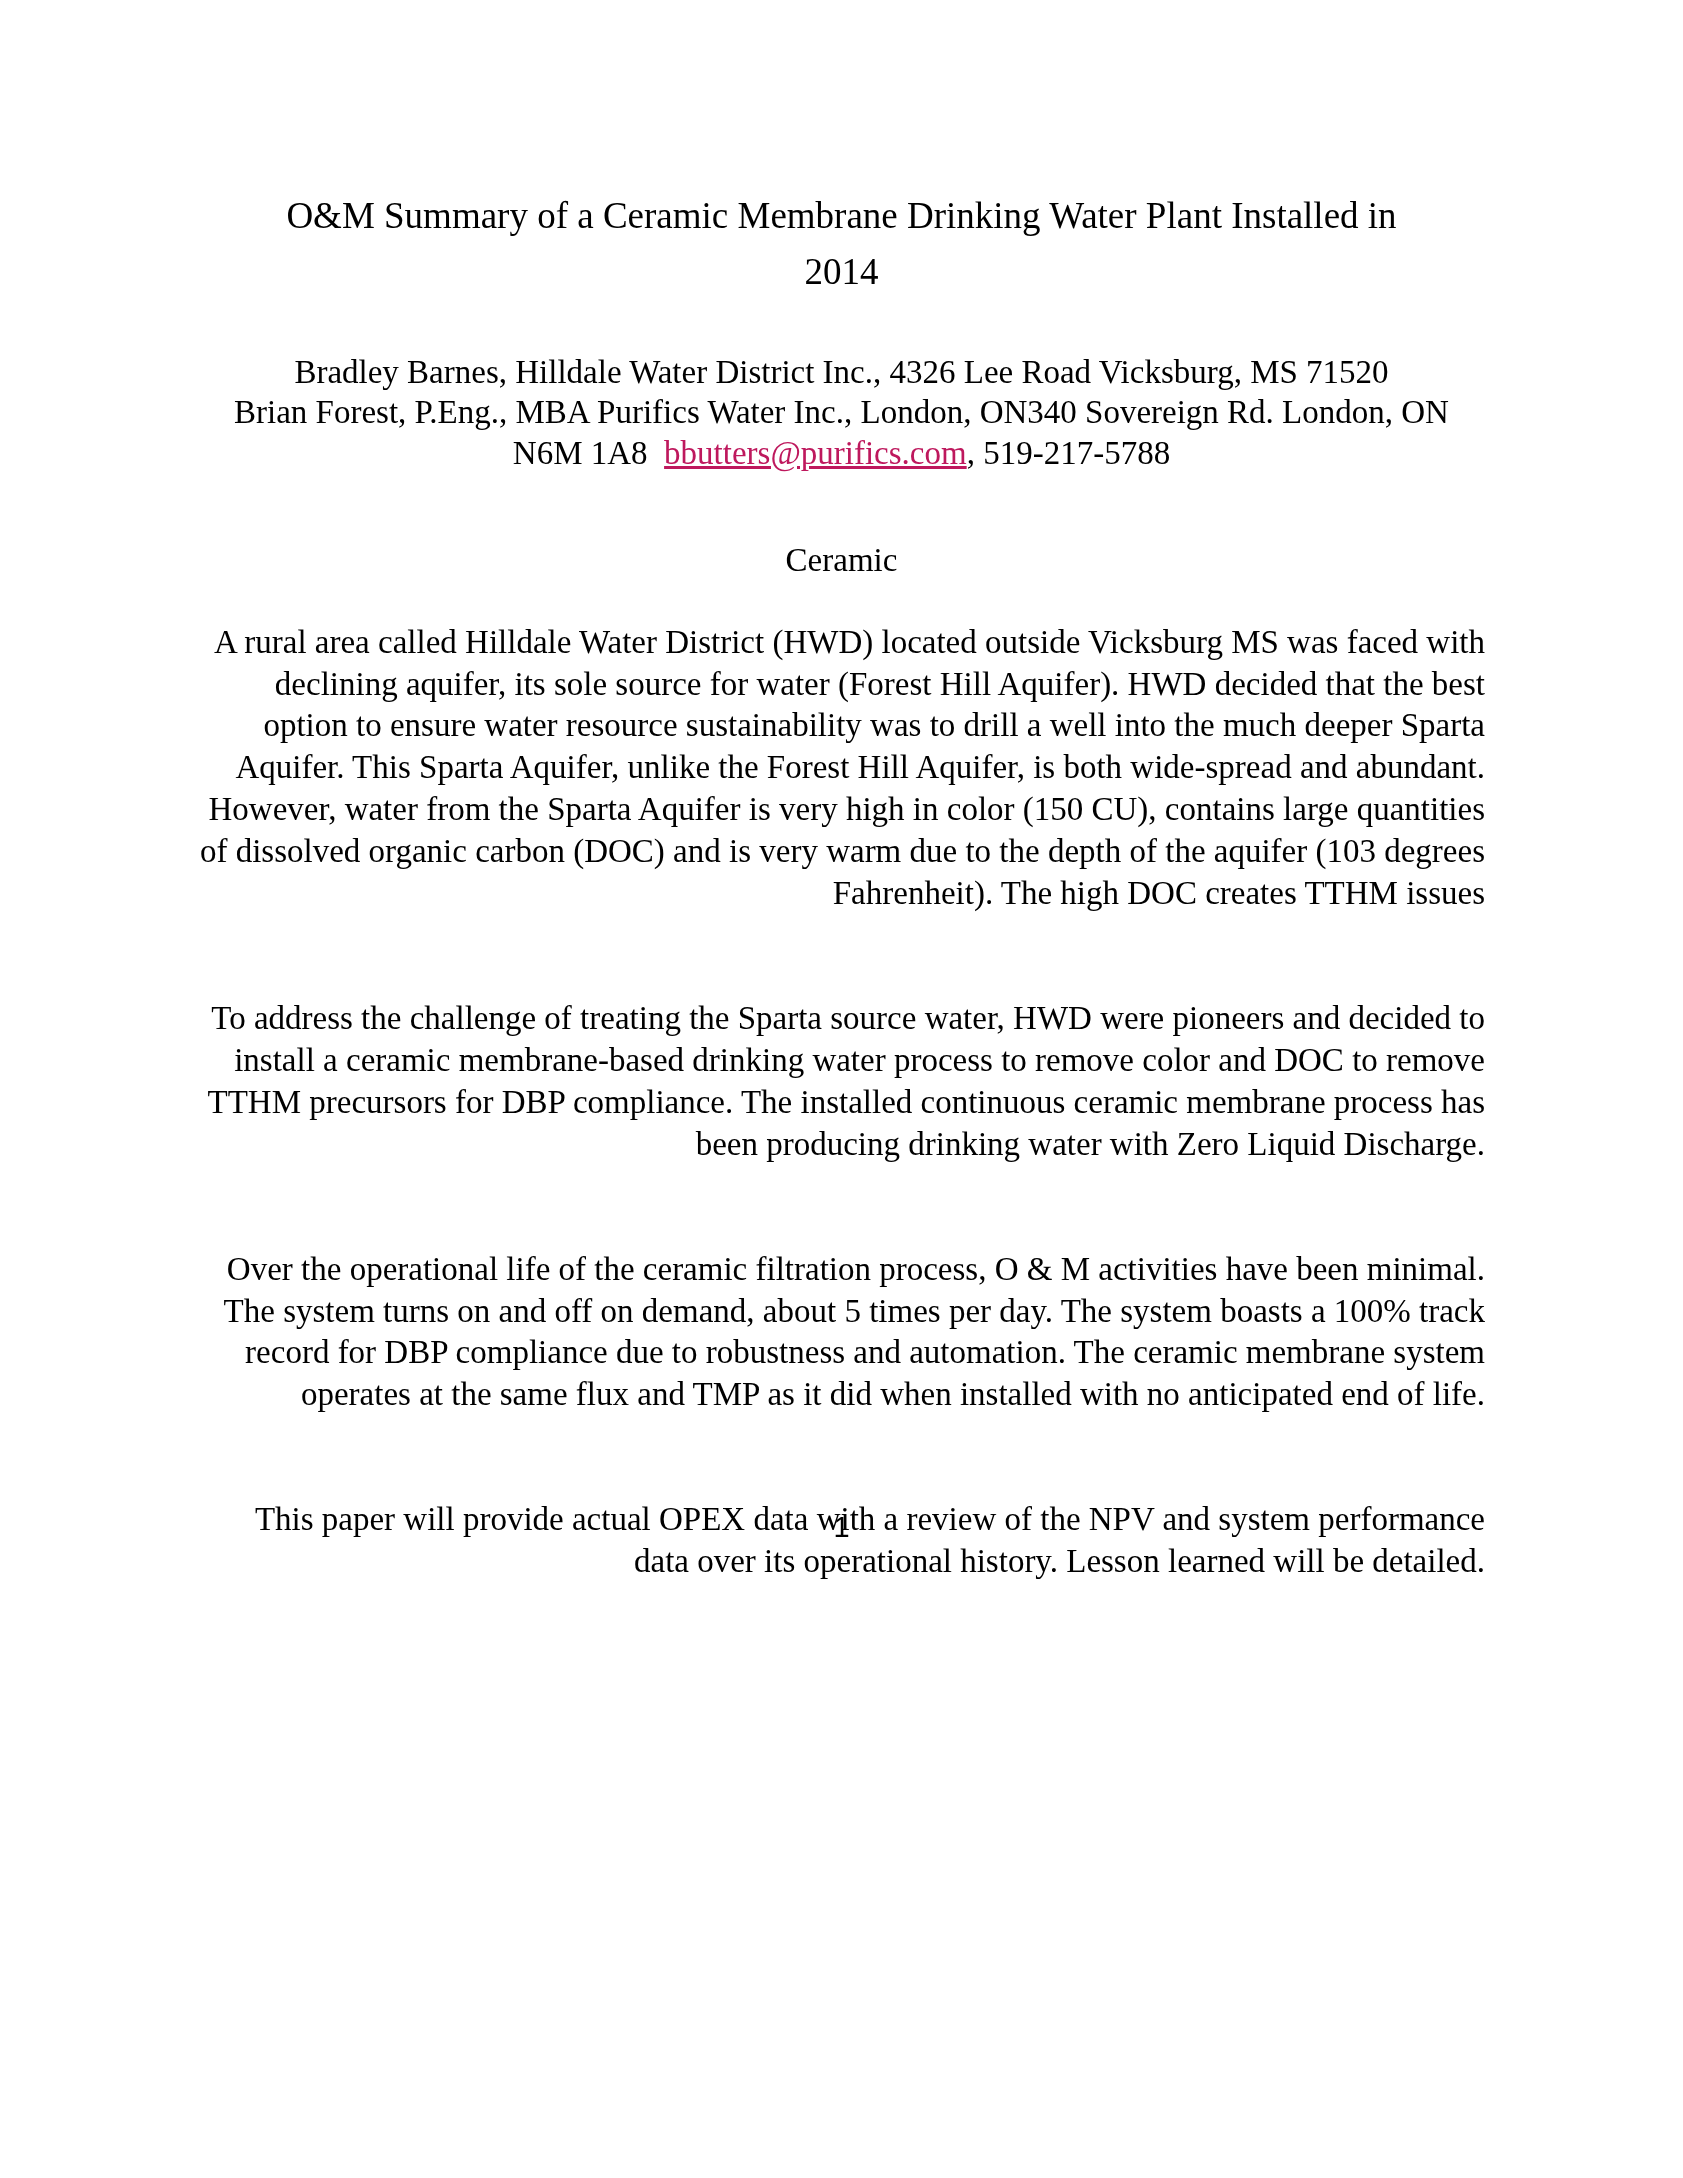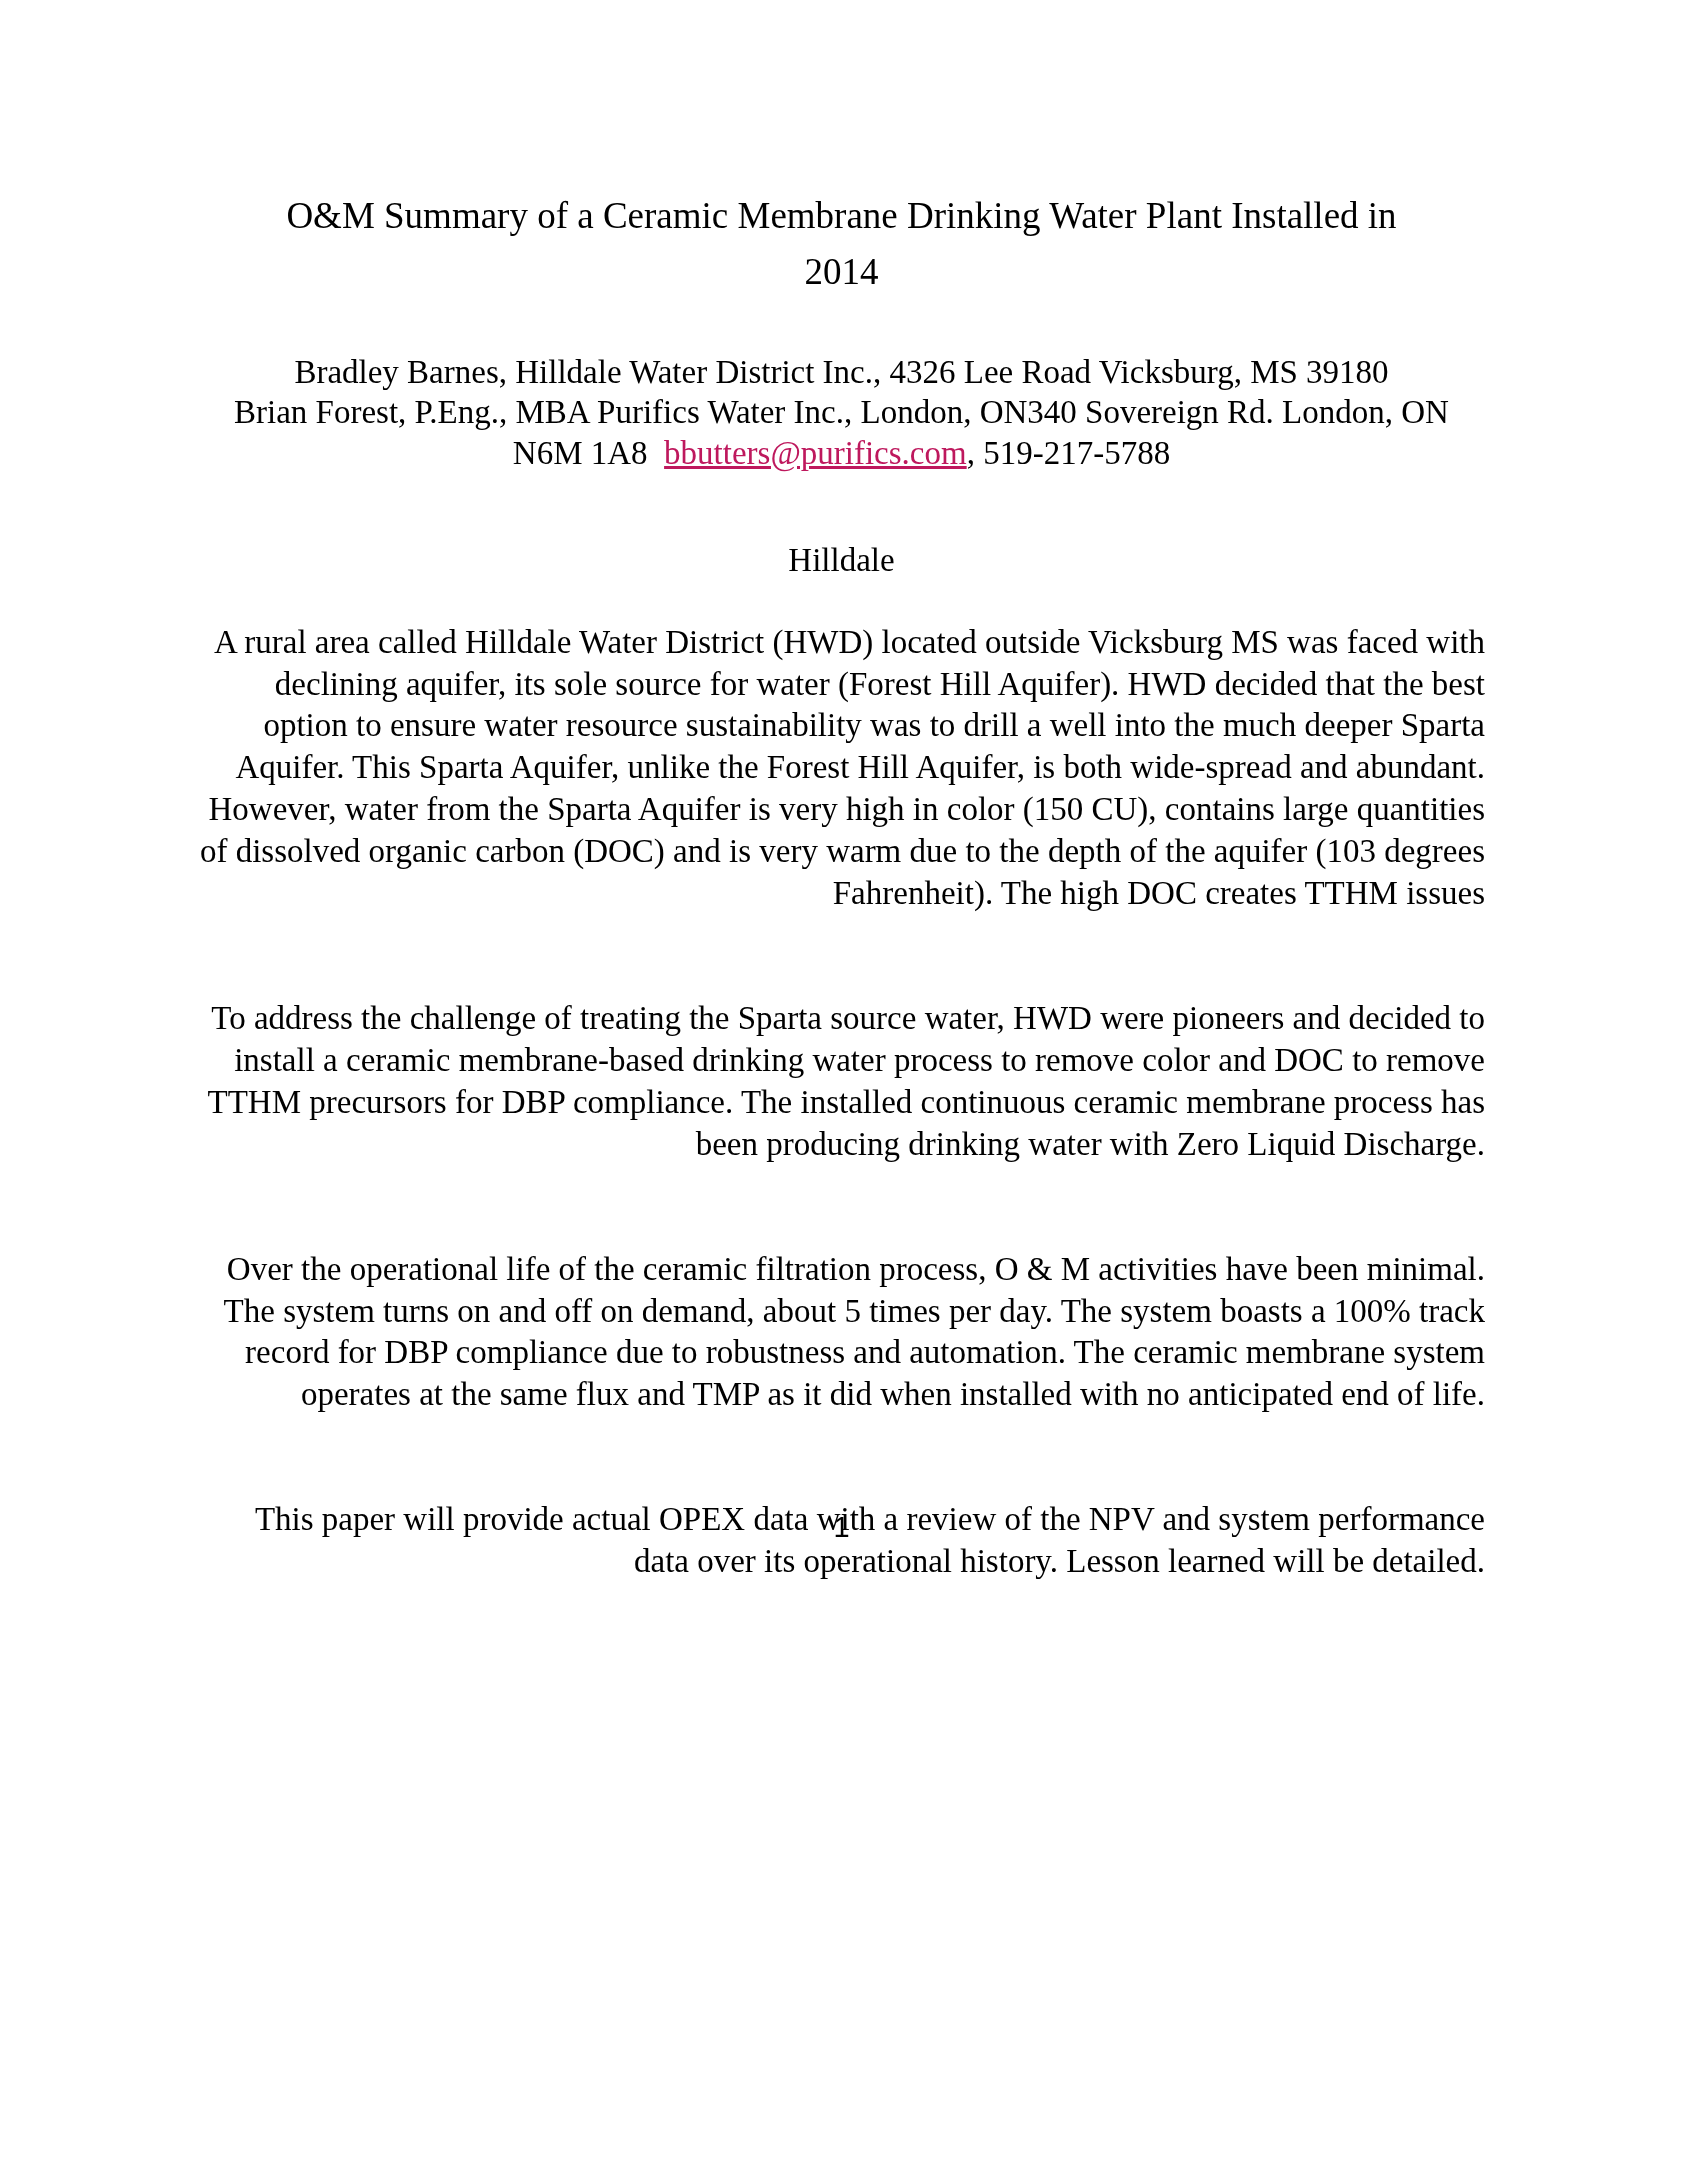--- a/index.html
+++ b/index.html
@@ -73,26 +73,26 @@
 <body>
 
 <div class="page">
 
   <h1 class="doc-title">
     <span class="title-line">O&amp;M Summary of a Ceramic Membrane Drinking Water Plant Installed in</span>
     <span class="title-line">2014</span>
   </h1>
 
   <div class="authors">
-    <div class="author-line">Bradley Barnes, Hilldale Water District Inc., 4326 Lee Road Vicksburg, MS 39180</div>
+    <div class="author-line">Bradley Barnes, Hilldale Water District Inc., 4326 Lee Road Vicksburg, MS 71520</div>
     <div class="author-line">Brian Forest, P.Eng., MBA Purifics Water Inc., London, ON340 Sovereign Rd. London, ON</div>
     <div class="author-line"><span class="author-prefix">N6M 1A8  </span><a class="email-link">bbutters@purifics.com</a><span>, 519-217-5788</span></div>
   </div>
 
-  <h2 class="abstract-heading">Hilldale</h2>
+  <h2 class="abstract-heading">Ceramic</h2>
 
   <p class="body-para">A rural area called Hilldale Water District (HWD) located outside Vicksburg MS was faced with declining aquifer, its sole source for water (Forest Hill Aquifer). HWD decided that the best option to ensure water resource sustainability was to drill a well into the much deeper Sparta Aquifer. This Sparta Aquifer, unlike the Forest Hill Aquifer, is both wide-spread and abundant. However, water from the Sparta Aquifer is very high in color (150 CU), contains large quantities of dissolved organic carbon (DOC) and is very warm due to the depth of the aquifer (103 degrees Fahrenheit). The high DOC creates TTHM issues</p>
 
   <p class="body-para">To address the challenge of treating the Sparta source water, HWD were pioneers and decided to install a ceramic membrane-based drinking water process to remove color and DOC to remove TTHM precursors for DBP compliance. The installed continuous ceramic membrane process has been producing drinking water with Zero Liquid Discharge.</p>
 
   <p class="body-para">Over the operational life of the ceramic filtration process, O &amp; M activities have been minimal. The system turns on and off on demand, about 5 times per day. The system boasts a 100% track record for DBP compliance due to robustness and automation. The ceramic membrane system operates at the same flux and TMP as it did when installed with no anticipated end of life.</p>
 
   <p class="body-para">This paper will provide actual OPEX data with a review of the NPV and system performance data over its operational history. Lesson learned will be detailed.</p>
 
   <div class="page-number">1</div>

